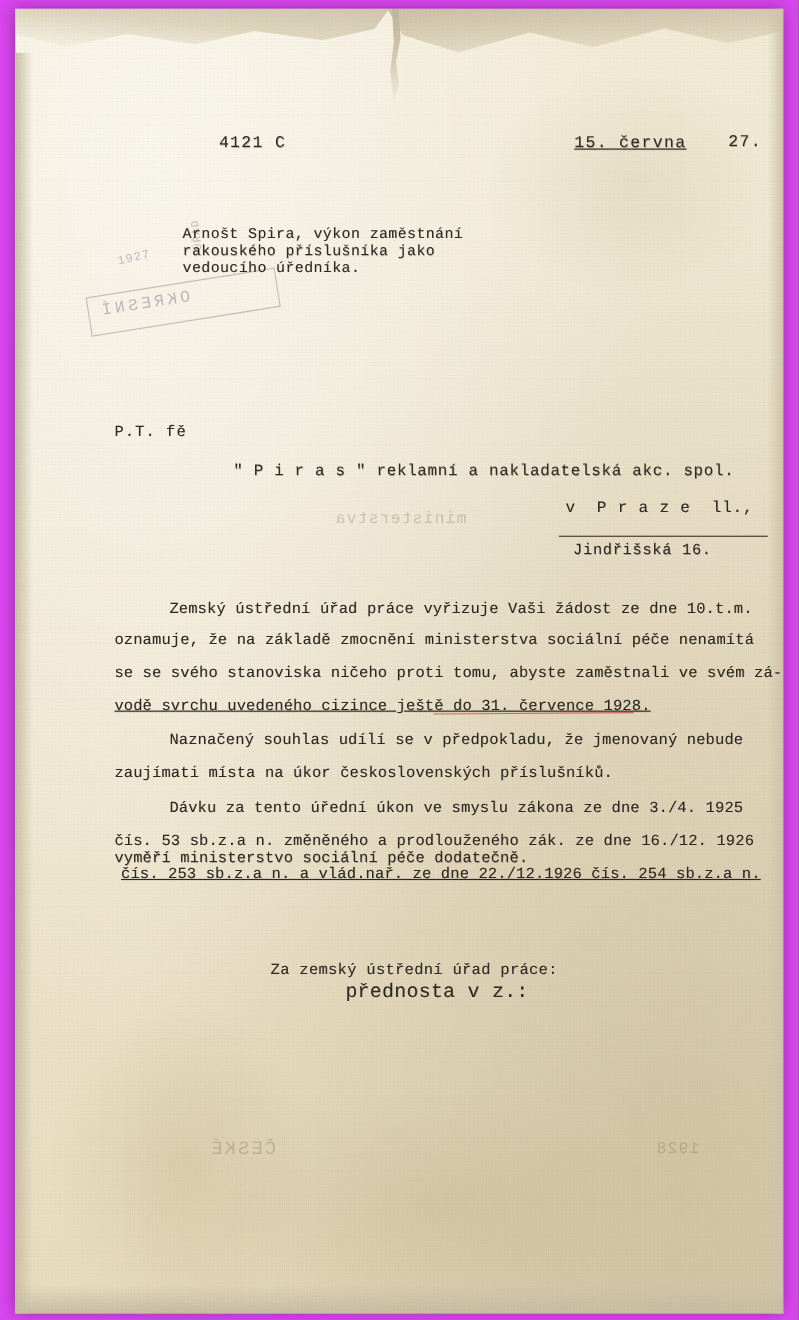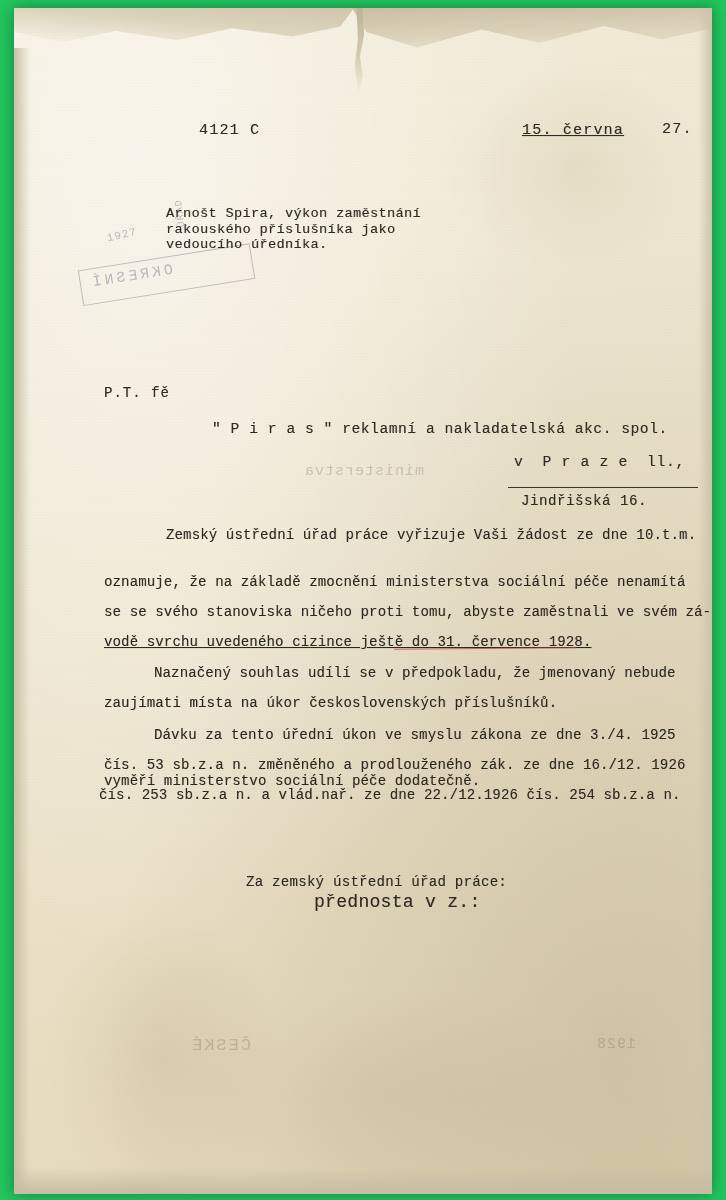--- a/index.html
+++ b/index.html
@@ -9,21 +9,21 @@
   }
   body {
     font-family: "Liberation Sans", sans-serif;
   }
 
   #page {
     position: relative;
     width: 726px;
     height: 1200px;
     overflow: hidden;
-    background: #22c55e;
+    background: #d946ef;
   }
 
   
   #paper {
     position: absolute;
     left: 14px;
     top: 8px;
     width: 698px;
     height: 1186px;
     background:
@@ -218,33 +218,33 @@
     <div class="tw" id="addr-pt">P.T. fě</div>
     <div class="tw" id="addr-firm">" P i r a s " reklamní a nakladatelská akc. spol.</div>
     <div class="tw" id="addr-city">v  P r a z e  ll.,</div>
     <div id="addr-underline"></div>
     <div class="tw" id="addr-street">Jindřišská 16.</div>
 
     <div class="ghost" id="ghost-1">ministerstva</div>
     <div class="ghost" id="ghost-2">ČESKÉ</div>
     <div class="ghost" id="ghost-3">1928</div>
 
-    <div class="body-line" style="left:140px; top:519px;margin-left:12px;">Zemský ústřední úřad práce vyřizuje Vaši žádost ze dne 10.t.m.</div>
+    <div class="body-line" style="left:140px; top:538px;">Zemský ústřední úřad práce vyřizuje Vaši žádost ze dne 10.t.m.</div>
     <div class="body-line" style="left:90px; top:596px;">se se svého stanoviska ničeho proti tomu, abyste zaměstnali ve svém zá-</div>
     <div class="body-line" style="left:90px; top:566px;">oznamuje, že na základě zmocnění ministerstva sociální péče nenamítá</div>
     <div class="body-line" style="left:90px; top:626px;text-decoration:underline;">vodě svrchu uvedeného cizince ještě do 31. července 1928.</div>
 
     <div id="red-underline"></div>
 
     <div class="body-line" style="left:140px; top:657px;">Naznačený souhlas udílí se v předpokladu, že jmenovaný nebude</div>
     <div class="body-line" style="left:90px; top:687px;">zaujímati místa na úkor československých příslušníků.</div>
 
     <div class="body-line" style="left:140px; top:719px;">Dávku za tento úřední úkon ve smyslu zákona ze dne 3./4. 1925</div>
     <div class="body-line" style="left:90px; top:749px;">čís. 53 sb.z.a n. změněného a prodlouženého zák. ze dne 16./12. 1926</div>
-    <div class="body-line" style="left:85px; top:779px;">čís. 253 sb.z.a n. a vlád.nař. ze dne 22./12.1926 čís. 254 sb.z.a n.</div>
+    <div class="body-line" style="left:96px; top:779px;text-decoration:underline;">čís. 253 sb.z.a n. a vlád.nař. ze dne 22./12.1926 čís. 254 sb.z.a n.</div>
     <div class="body-line" style="left:90px; top:765px;">vyměří ministerstvo sociální péče dodatečně.</div>
 
     <div class="tw" id="sign-1">Za zemský ústřední úřad práce:</div>
     <div class="tw" id="sign-2">přednosta v z.:</div>
 
     <div id="grain"></div>
   </div>
 </div>
 
 </body></html>

